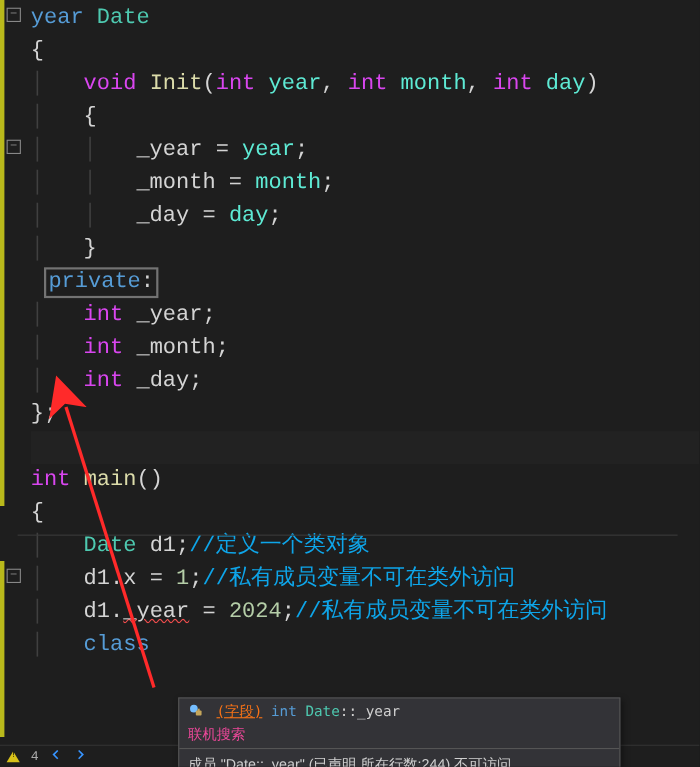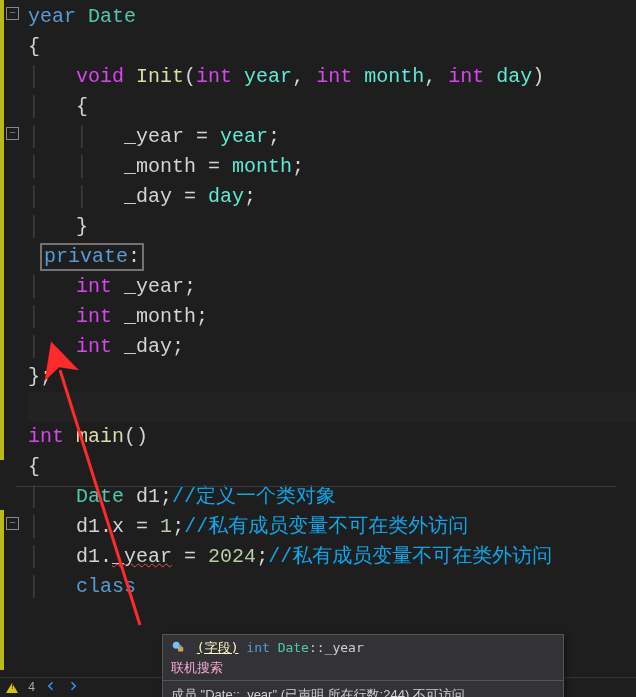--- a/index.html
+++ b/index.html
@@ -106,32 +106,32 @@
     font-size: 13px;
   }
   .tooltip .row2 {
     padding: 0 8px 2px 8px;
   }
   .tooltip .row3 {
     border-top: 1px solid #555;
     padding: 4px 8px;
     font-size: 13px;
   }
-  .link { color: #f9a8d4; }
+  .link { color: #ec4899; }
   .tip-icon {
     display:inline-block;
     width:14px; height:14px;
     vertical-align: -2px;
     margin-right:4px;
     position:relative;
   }
   .tip-icon svg { width:14px; height:14px; }
   .tip-type { color: #569cd6; }
   .tip-cls { color: #4ec9b0; }
-  .tip-gray { color: #fef9c3; text-decoration: underline; }
+  .tip-gray { color: #f97316; text-decoration: underline; }
   
   .status {
     position: absolute;
     left:0; bottom:0;
     width: 100%;
     height: 20px;
     background: #1e1e1e;
     border-top: 1px solid #333;
     font-size: 12px;
     color: #aaa;

